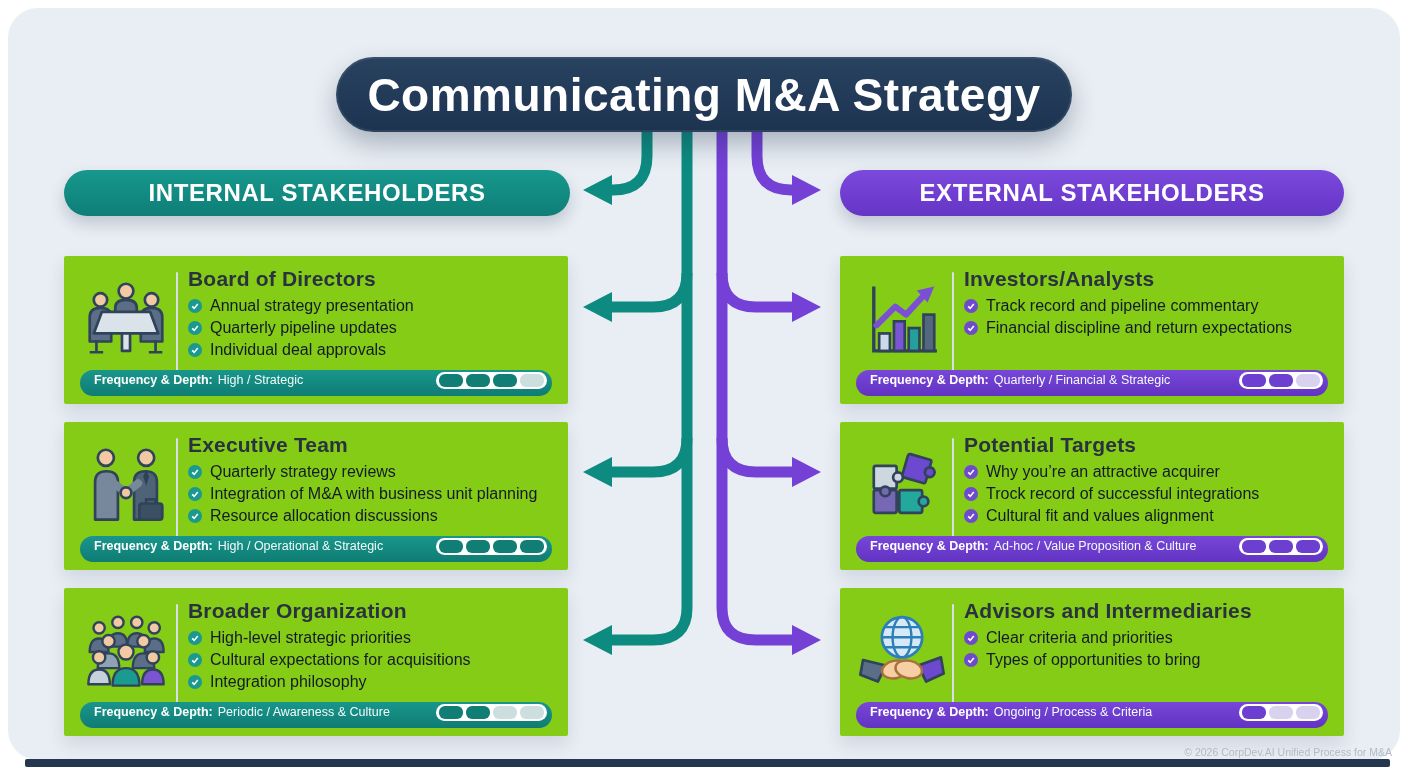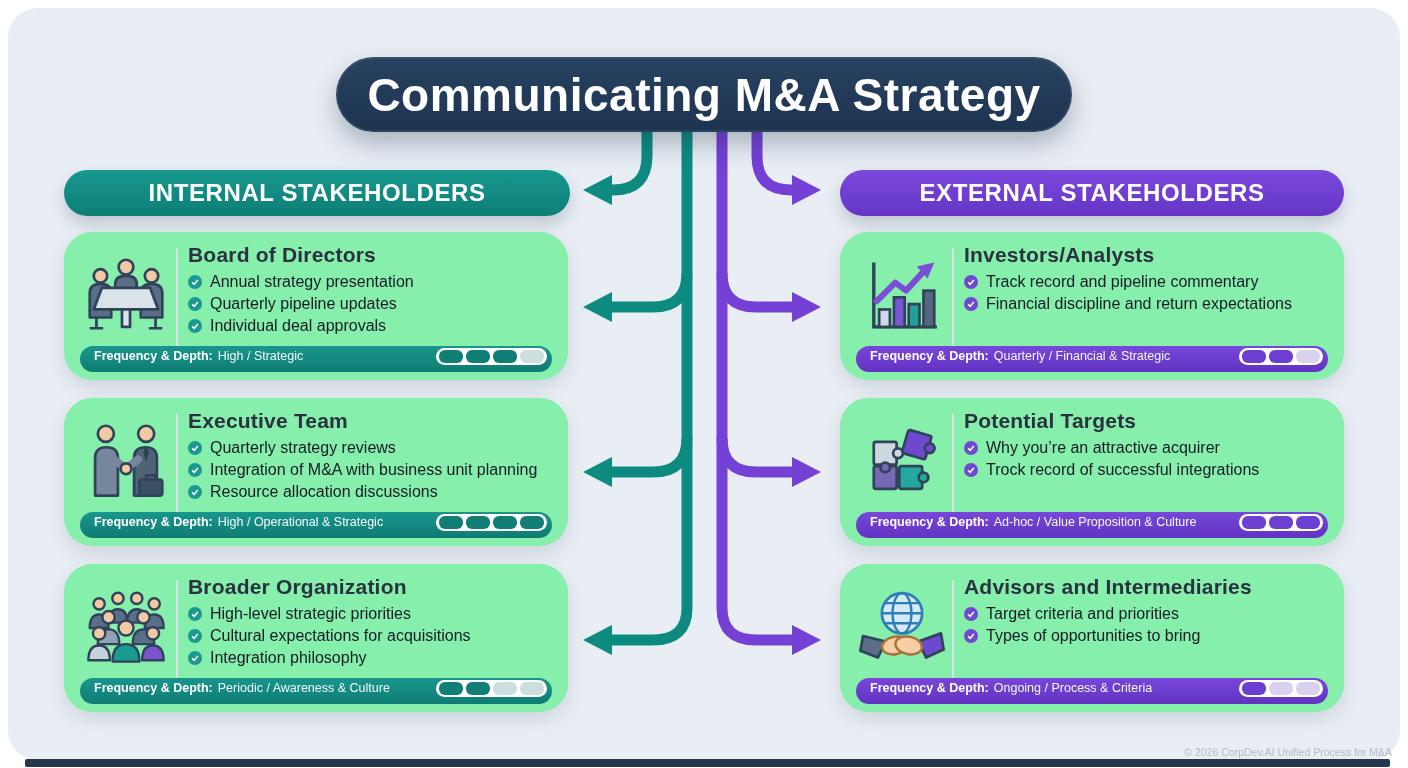--- a/index.html
+++ b/index.html
@@ -13,22 +13,22 @@
     display:flex; align-items:center; justify-content:center;
     box-shadow:0 12px 26px rgba(20,40,65,.30), inset 0 0 0 2px rgba(255,255,255,.07); }
   .title-pill span { color:#ffffff; font-size:46px; font-weight:800; letter-spacing:.5px; }
 
   .banner { position:absolute; height:46px; border-radius:23px; display:flex; align-items:center; justify-content:center;
     box-shadow:0 8px 16px rgba(20,40,65,.20); }
   .banner span { color:#ffffff; font-size:24px; font-weight:800; letter-spacing:.6px; }
   .banner-internal { left:64px; top:170px; width:506px; background:linear-gradient(180deg,#17988e,#0e7e76); }
   .banner-external { left:840px; top:170px; width:504px; background:linear-gradient(180deg,#7b49dd,#6535c6); }
 
-  .card { position:absolute; width:504px; height:148px; background:#86efac; border-radius:28px;
-    box-shadow:0 8px 18px rgba(30,50,75,.13); }
+  .card { position:absolute; width:504px; height:148px; background:#84cc16; border-radius:2px;
+    box-shadow:0 8px 18px rgba(30,50,75,.13);margin-top:24px; }
   .card-icon { position:absolute; left:16px; top:18px; width:92px; height:92px; display:flex; align-items:center; justify-content:center; }
   .card-divider { position:absolute; left:112px; top:16px; width:2px; height:100px; background:#d8dfe7; border-radius:1px; }
   .card-body { position:absolute; left:124px; top:11px; right:12px; }
   .card-body h3 { font-size:21px; font-weight:800; color:#2a3240; margin-bottom:6px; letter-spacing:.2px; }
   .card-body ul { list-style:none; }
   .card-body li { display:flex; align-items:center; gap:8px; margin-bottom:4px; font-size:16px; color:#141b26; white-space:nowrap; }
   .blt { flex:0 0 auto; width:14px; height:14px; border-radius:50%; display:inline-flex; align-items:center; justify-content:center; }
   .col-internal .blt { background:#1a9a8f; }
   .col-external .blt { background:#6f49cf; }
 
@@ -352,20 +352,28 @@
             <span>Why you’re an attractive acquirer</span>
           </li>
         <li>
             <span class="blt">
               <svg width="8" height="8" viewBox="0 0 10 10">
                 <path d="M1.5 5.5 L4 8 L8.5 2.5" stroke="#fff" stroke-width="2" fill="none"></path>
               </svg>
             </span>
             <span>Trock record of successful integrations</span>
           </li>
+        <li>
+            <span class="blt">
+              <svg width="8" height="8" viewBox="0 0 10 10">
+                <path d="M1.5 5.5 L4 8 L8.5 2.5" stroke="#fff" stroke-width="2" fill="none"></path>
+              </svg>
+            </span>
+            <span>Cultural fit and values alignment</span>
+          </li>
       </ul>
     </div>
     <div class="freq-bar">
       <span class="freq-label">Frequency &amp; Depth:</span>
       <span class="freq-value">Ad-hoc / Value Proposition &amp; Culture</span>
       <span class="meter">
           <span class="pill pill-filled"></span>
           <span class="pill pill-filled"></span>
           <span class="pill pill-filled"></span>
         </span>
@@ -389,21 +397,21 @@
     <div class="card-divider"></div>
     <div class="card-body">
       <h3>Advisors and Intermediaries</h3>
       <ul>
         <li>
             <span class="blt">
               <svg width="8" height="8" viewBox="0 0 10 10">
                 <path d="M1.5 5.5 L4 8 L8.5 2.5" stroke="#fff" stroke-width="2" fill="none"></path>
               </svg>
             </span>
-            <span>Target criteria and priorities</span>
+            <span>Clear criteria and priorities</span>
           </li>
         <li>
             <span class="blt">
               <svg width="8" height="8" viewBox="0 0 10 10">
                 <path d="M1.5 5.5 L4 8 L8.5 2.5" stroke="#fff" stroke-width="2" fill="none"></path>
               </svg>
             </span>
             <span>Types of opportunities to bring</span>
           </li>
       </ul>

